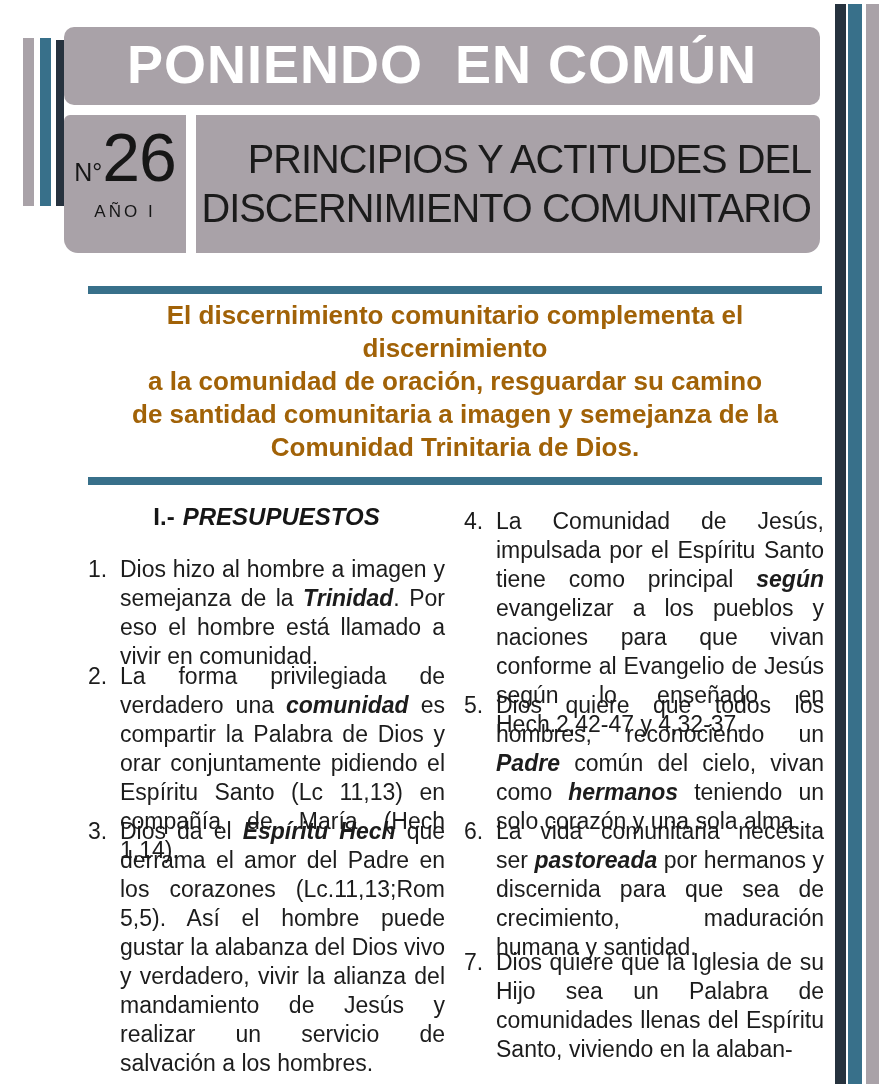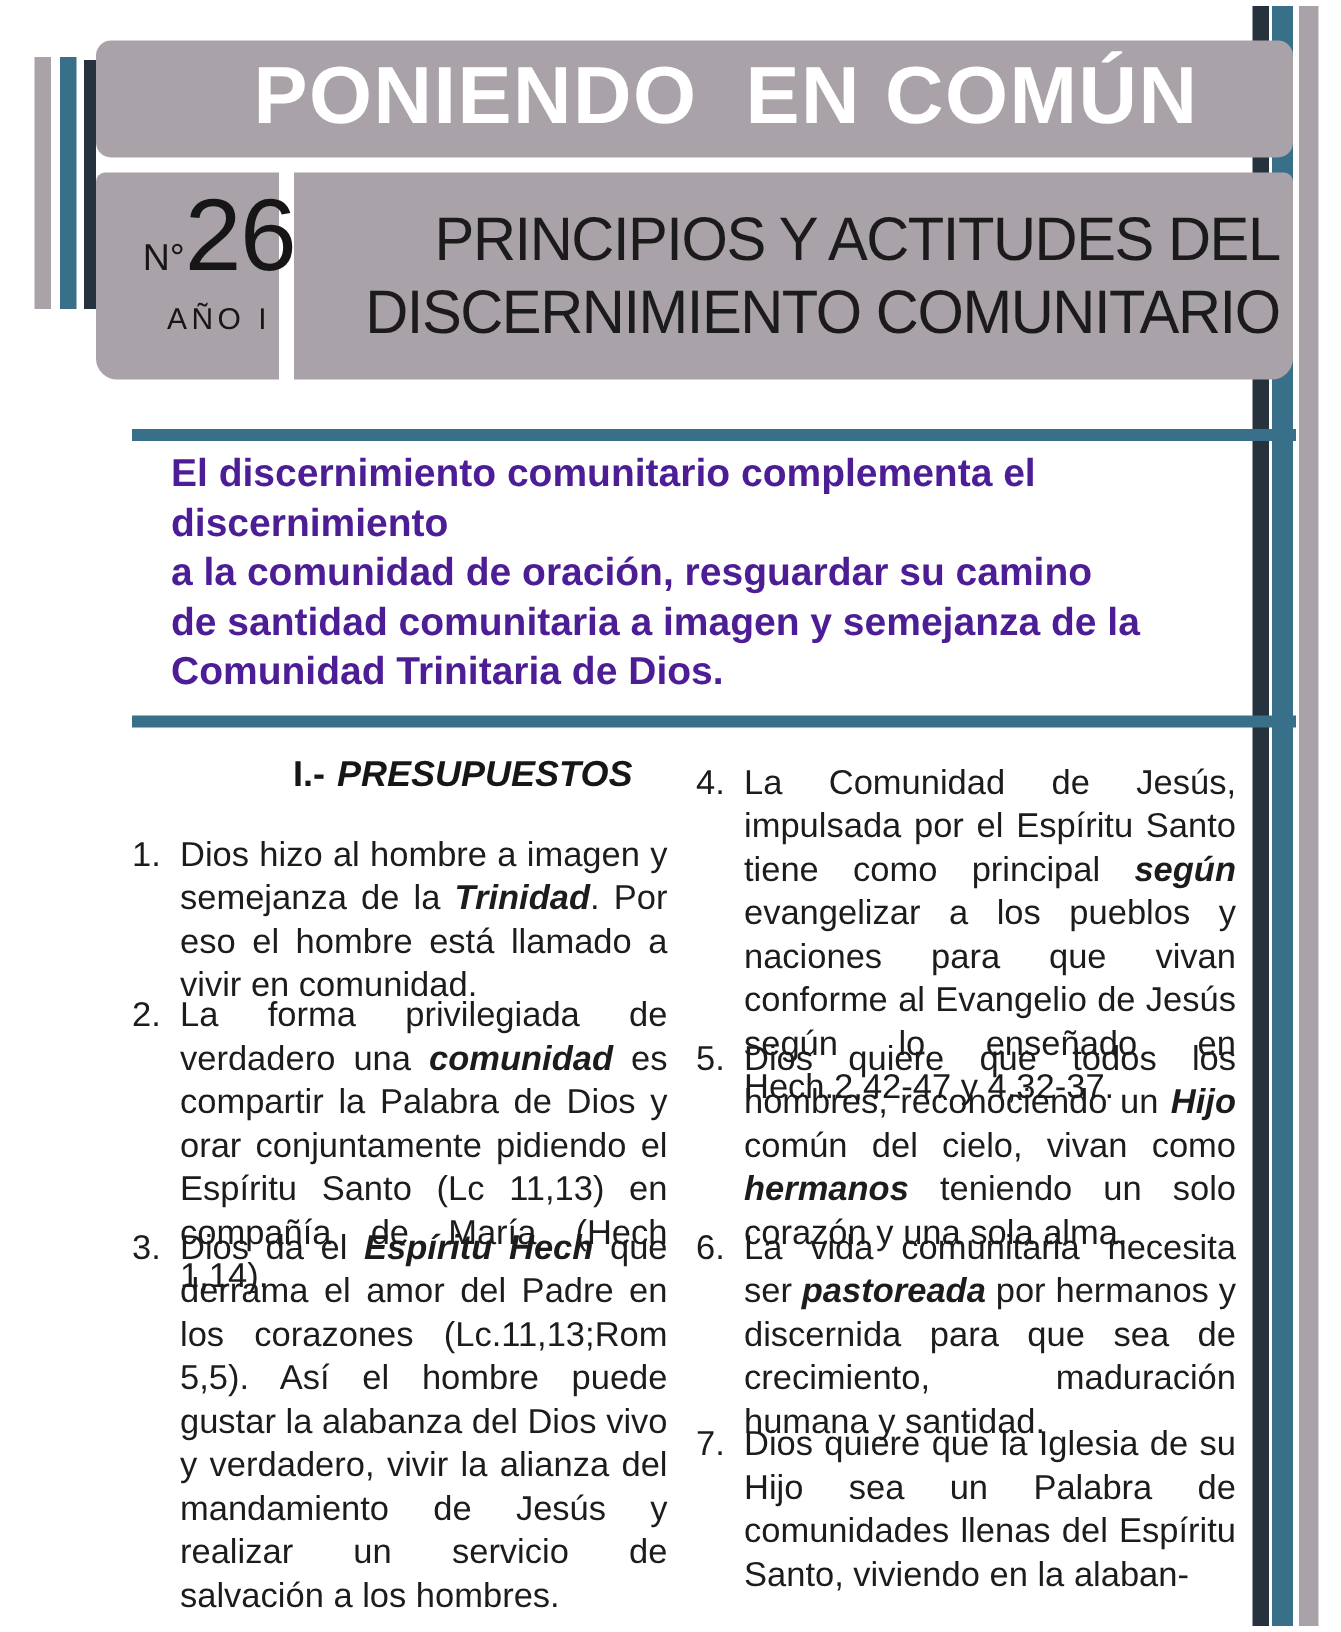--- a/index.html
+++ b/index.html
@@ -10,21 +10,21 @@
   }
   html,body{margin:0;padding:0;}
   body{
     width:894px;height:1088px;
     background:#ffffff;
     position:relative;
     overflow:hidden;
     font-family:"Liberation Sans", sans-serif;
     color:var(--ink);
   }
-  .abs{position:absolute;padding-left:42px;}
+  .abs{position:absolute;}
 
   
   .stripe{position:absolute;}
   .s-left-gray {left:23px; top:38px; width:11px; height:168px; background:var(--gray);}
   .s-left-teal {left:40px; top:38px; width:11px; height:168px; background:var(--teal);}
   .s-left-dark {left:56px; top:40px; width:8px;  height:166px; background:var(--dark);}
   .s-right-dark{left:835px; top:4px; width:11px; height:1080px; background:var(--dark);}
   .s-right-teal{left:848px; top:4px; width:14px; height:1080px; background:var(--teal);}
   .s-right-gray{left:866px; top:4px; width:13px; height:1080px; background:var(--gray);}
 
@@ -49,21 +49,21 @@
   .issue-box{
     left:64px; top:115px; width:122px; height:138px;
     background:var(--gray);
     border-radius:6px 0 0 14px;
     display:flex; flex-direction:column; align-items:center; justify-content:flex-start;
     padding-top:10px; box-sizing:border-box;
   }
   .issue-row{display:flex; align-items:baseline;}
   .issue-prefix{font-size:25px; font-weight:400; letter-spacing:0px;}
   .issue-number{font-size:68px; font-weight:400; line-height:0.95; letter-spacing:-1px;}
-  .issue-year{font-size:20px; letter-spacing:3px; margin-top:12px;}
+  .issue-year{font-size:17px; letter-spacing:3px; margin-top:12px;}
 
   .title-box{
     left:196px; top:115px; width:624px; height:138px;
     background:var(--gray);
     border-radius:0 6px 14px 0;
     display:flex; flex-direction:column; align-items:flex-end; justify-content:center;
     color:#1b1b1b;
   }
   .title-line{
     font-size:41px;
@@ -76,24 +76,25 @@
 
   
   .rule{
     left:88px; width:734px; height:8px;
     background:var(--teal);
   }
   .rule-top{top:286px;}
   .rule-bottom{top:477px;}
   .intro{
     left:72px; top:299px; width:766px;
+    text-align:center;
     font-weight:bold;
     font-size:26px;
     line-height:33px;
-    color:#4c1d95;
+    color:#a16207;
   }
 
   
   .section-heading{
     left:88px; top:503px; width:357px;
     text-align:center;
     font-size:24px;
     font-weight:bold;
     letter-spacing:0px;
   }
@@ -173,21 +174,21 @@
   <span class="item-num">3.</span>
   <span class="item-text"><span>Dios da el </span><span class="em">Espíritu Hech</span><span> que derrama el amor del Padre en los corazones (Lc.11,13;Rom 5,5). Así el hombre puede gustar la alabanza del Dios vivo y verdadero, vivir la alianza del mandamiento de Jesús y realizar un servicio de salvación a los hombres.</span></span>
 </div>
 
 <div class="item col-right i4">
   <span class="item-num">4.</span>
   <span class="item-text"><span>La Comunidad de Jesús, impulsada por el Espíritu Santo tiene como principal </span><span class="em">según</span><span> evangelizar a los pueblos y naciones para que vivan conforme al Evangelio de Jesús según lo enseñado en Hech.2,42-47 y 4,32-37.</span></span>
 </div>
 <div class="item col-right i5">
   <span class="item-num">5.</span>
-  <span class="item-text"><span>Dios quiere que todos los hombres, reconociendo un </span><span class="em">Hijo</span><span> común del cielo, vivan como </span><span class="em">hermanos</span><span> teniendo un solo corazón y una sola alma.</span></span>
+  <span class="item-text"><span>Dios quiere que todos los hombres, reconociendo un </span><span class="em">Padre</span><span> común del cielo, vivan como </span><span class="em">hermanos</span><span> teniendo un solo corazón y una sola alma.</span></span>
 </div>
 <div class="item col-right i6">
   <span class="item-num">6.</span>
   <span class="item-text"><span>La vida comunitaria necesita ser </span><span class="em">pastoreada</span><span> por hermanos y discernida para que sea de crecimiento, maduración humana y santidad.</span></span>
 </div>
 <div class="item col-right i7">
   <span class="item-num">7.</span>
   <span class="item-text"><span>Dios quiere que la Iglesia de su Hijo sea un Palabra de comunidades llenas del Espíritu Santo, viviendo en la alaban-</span></span>
 </div>
 

